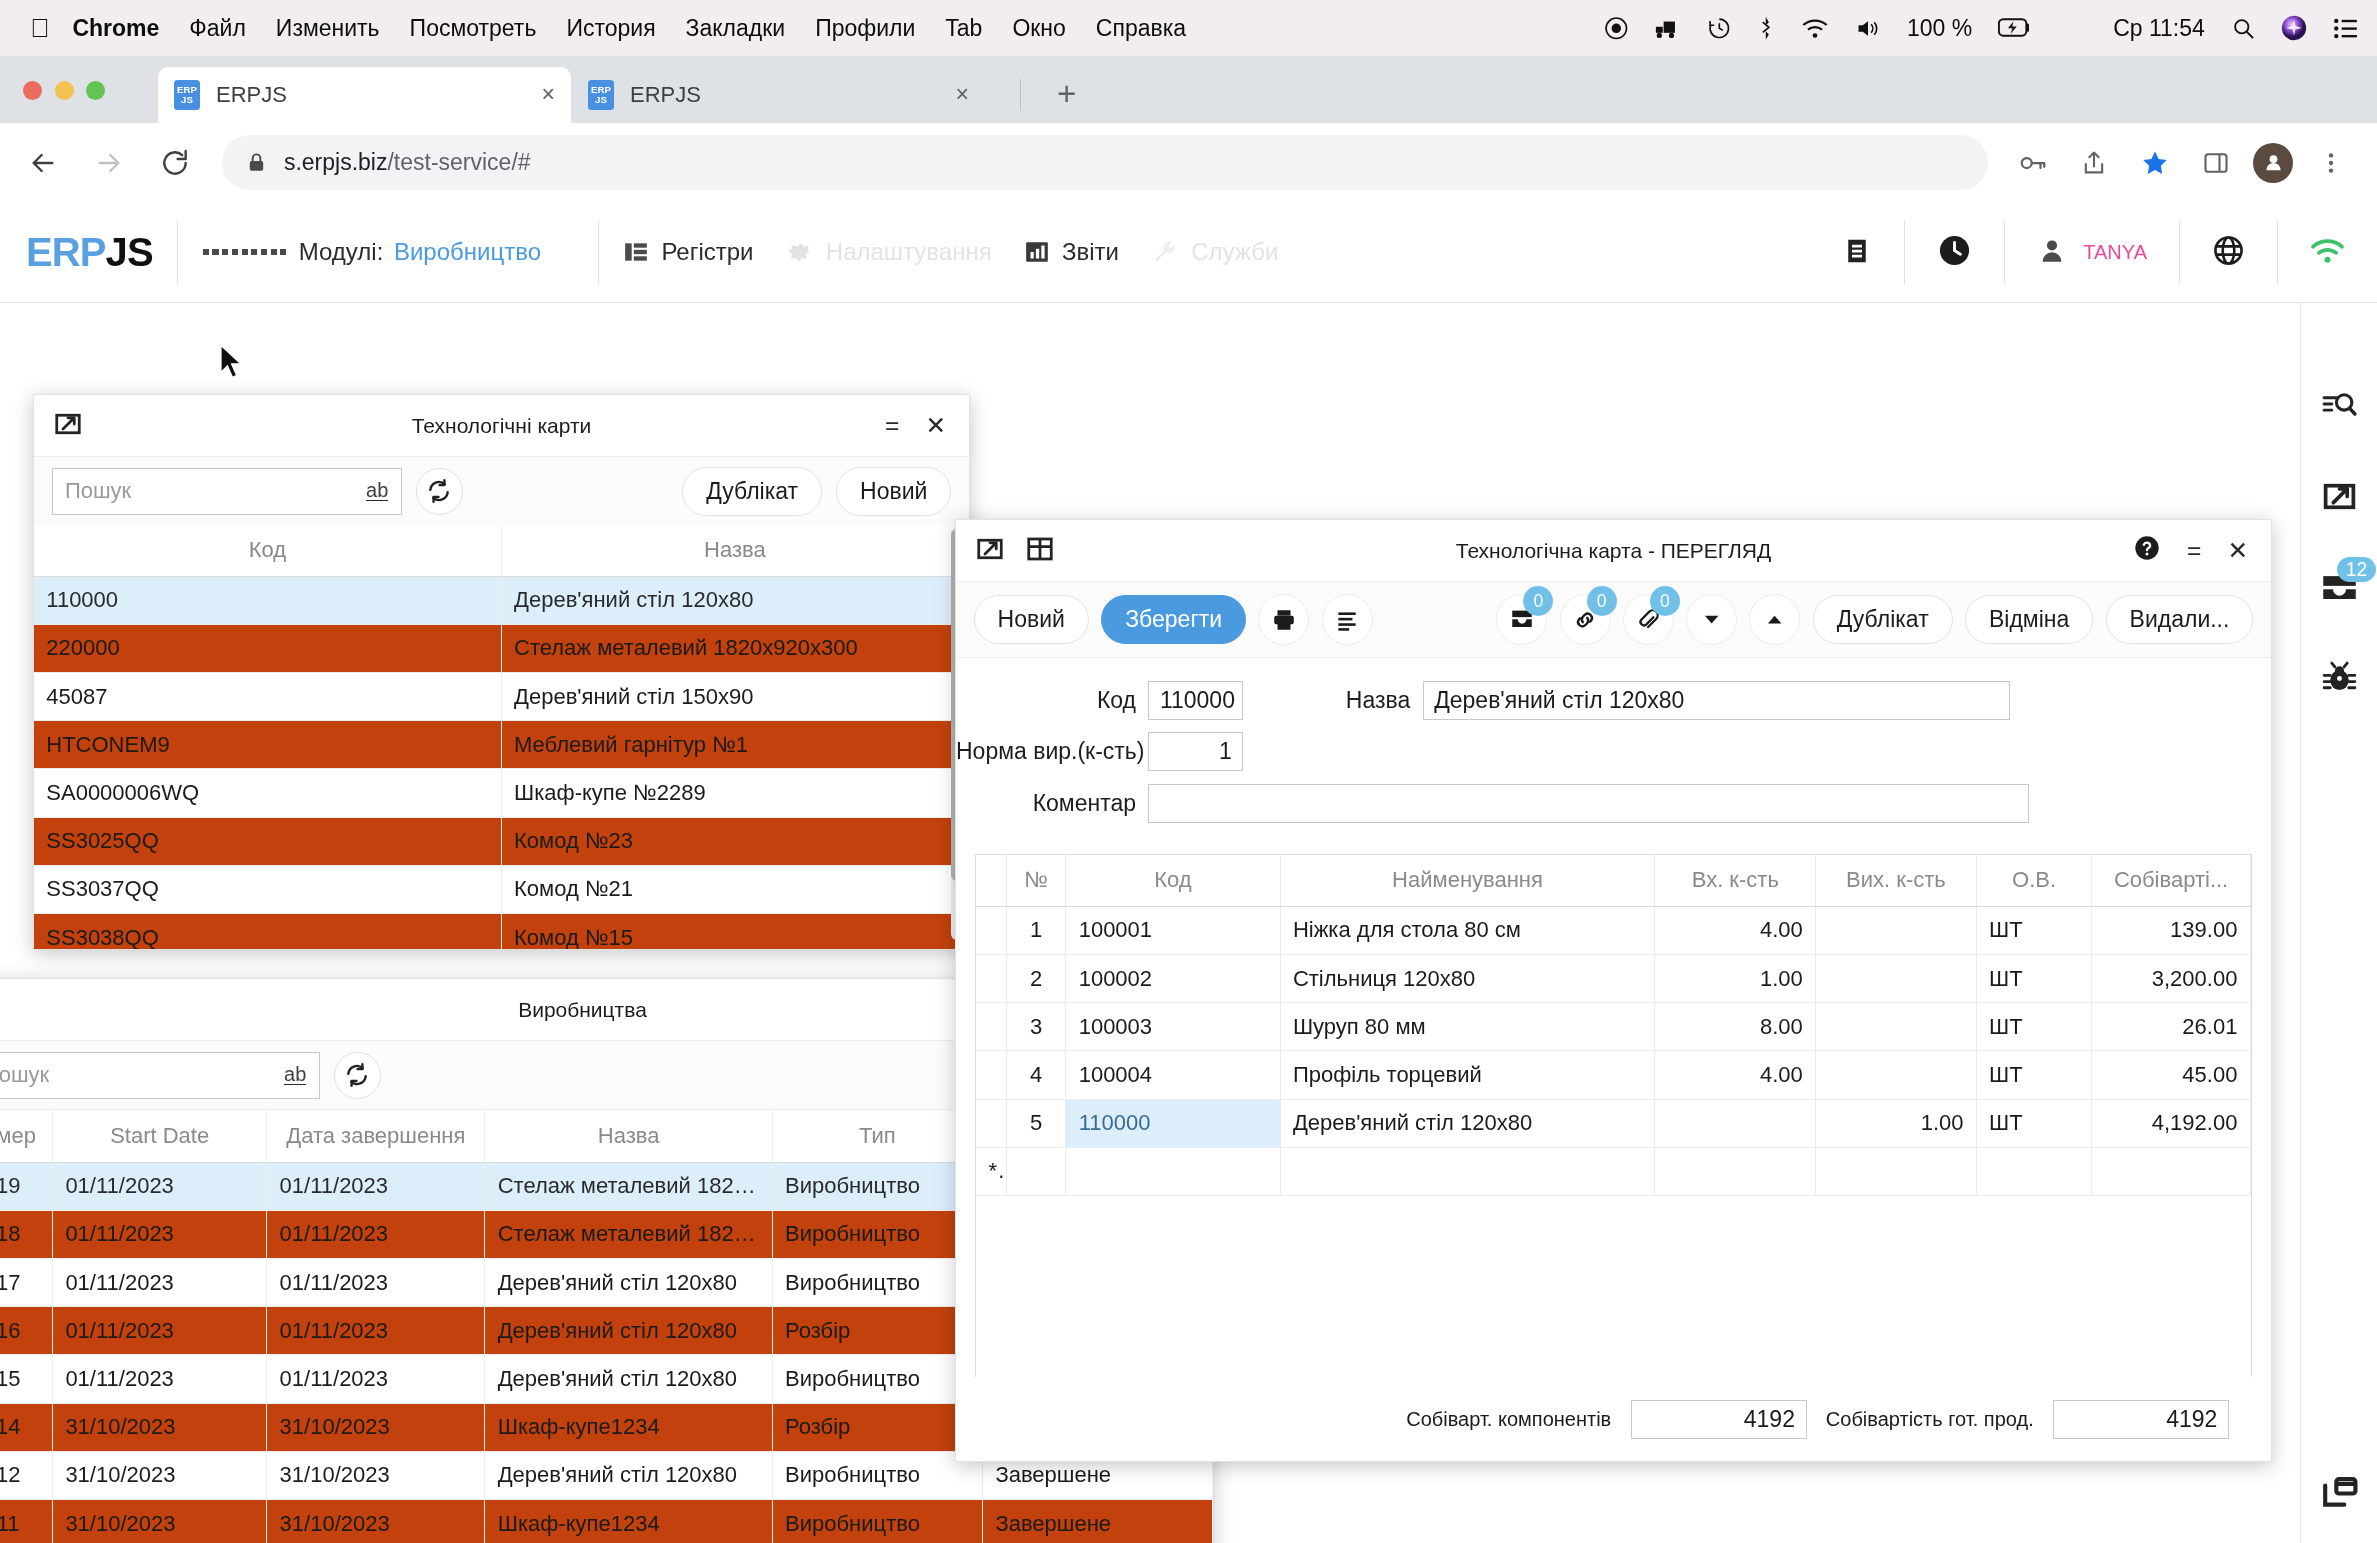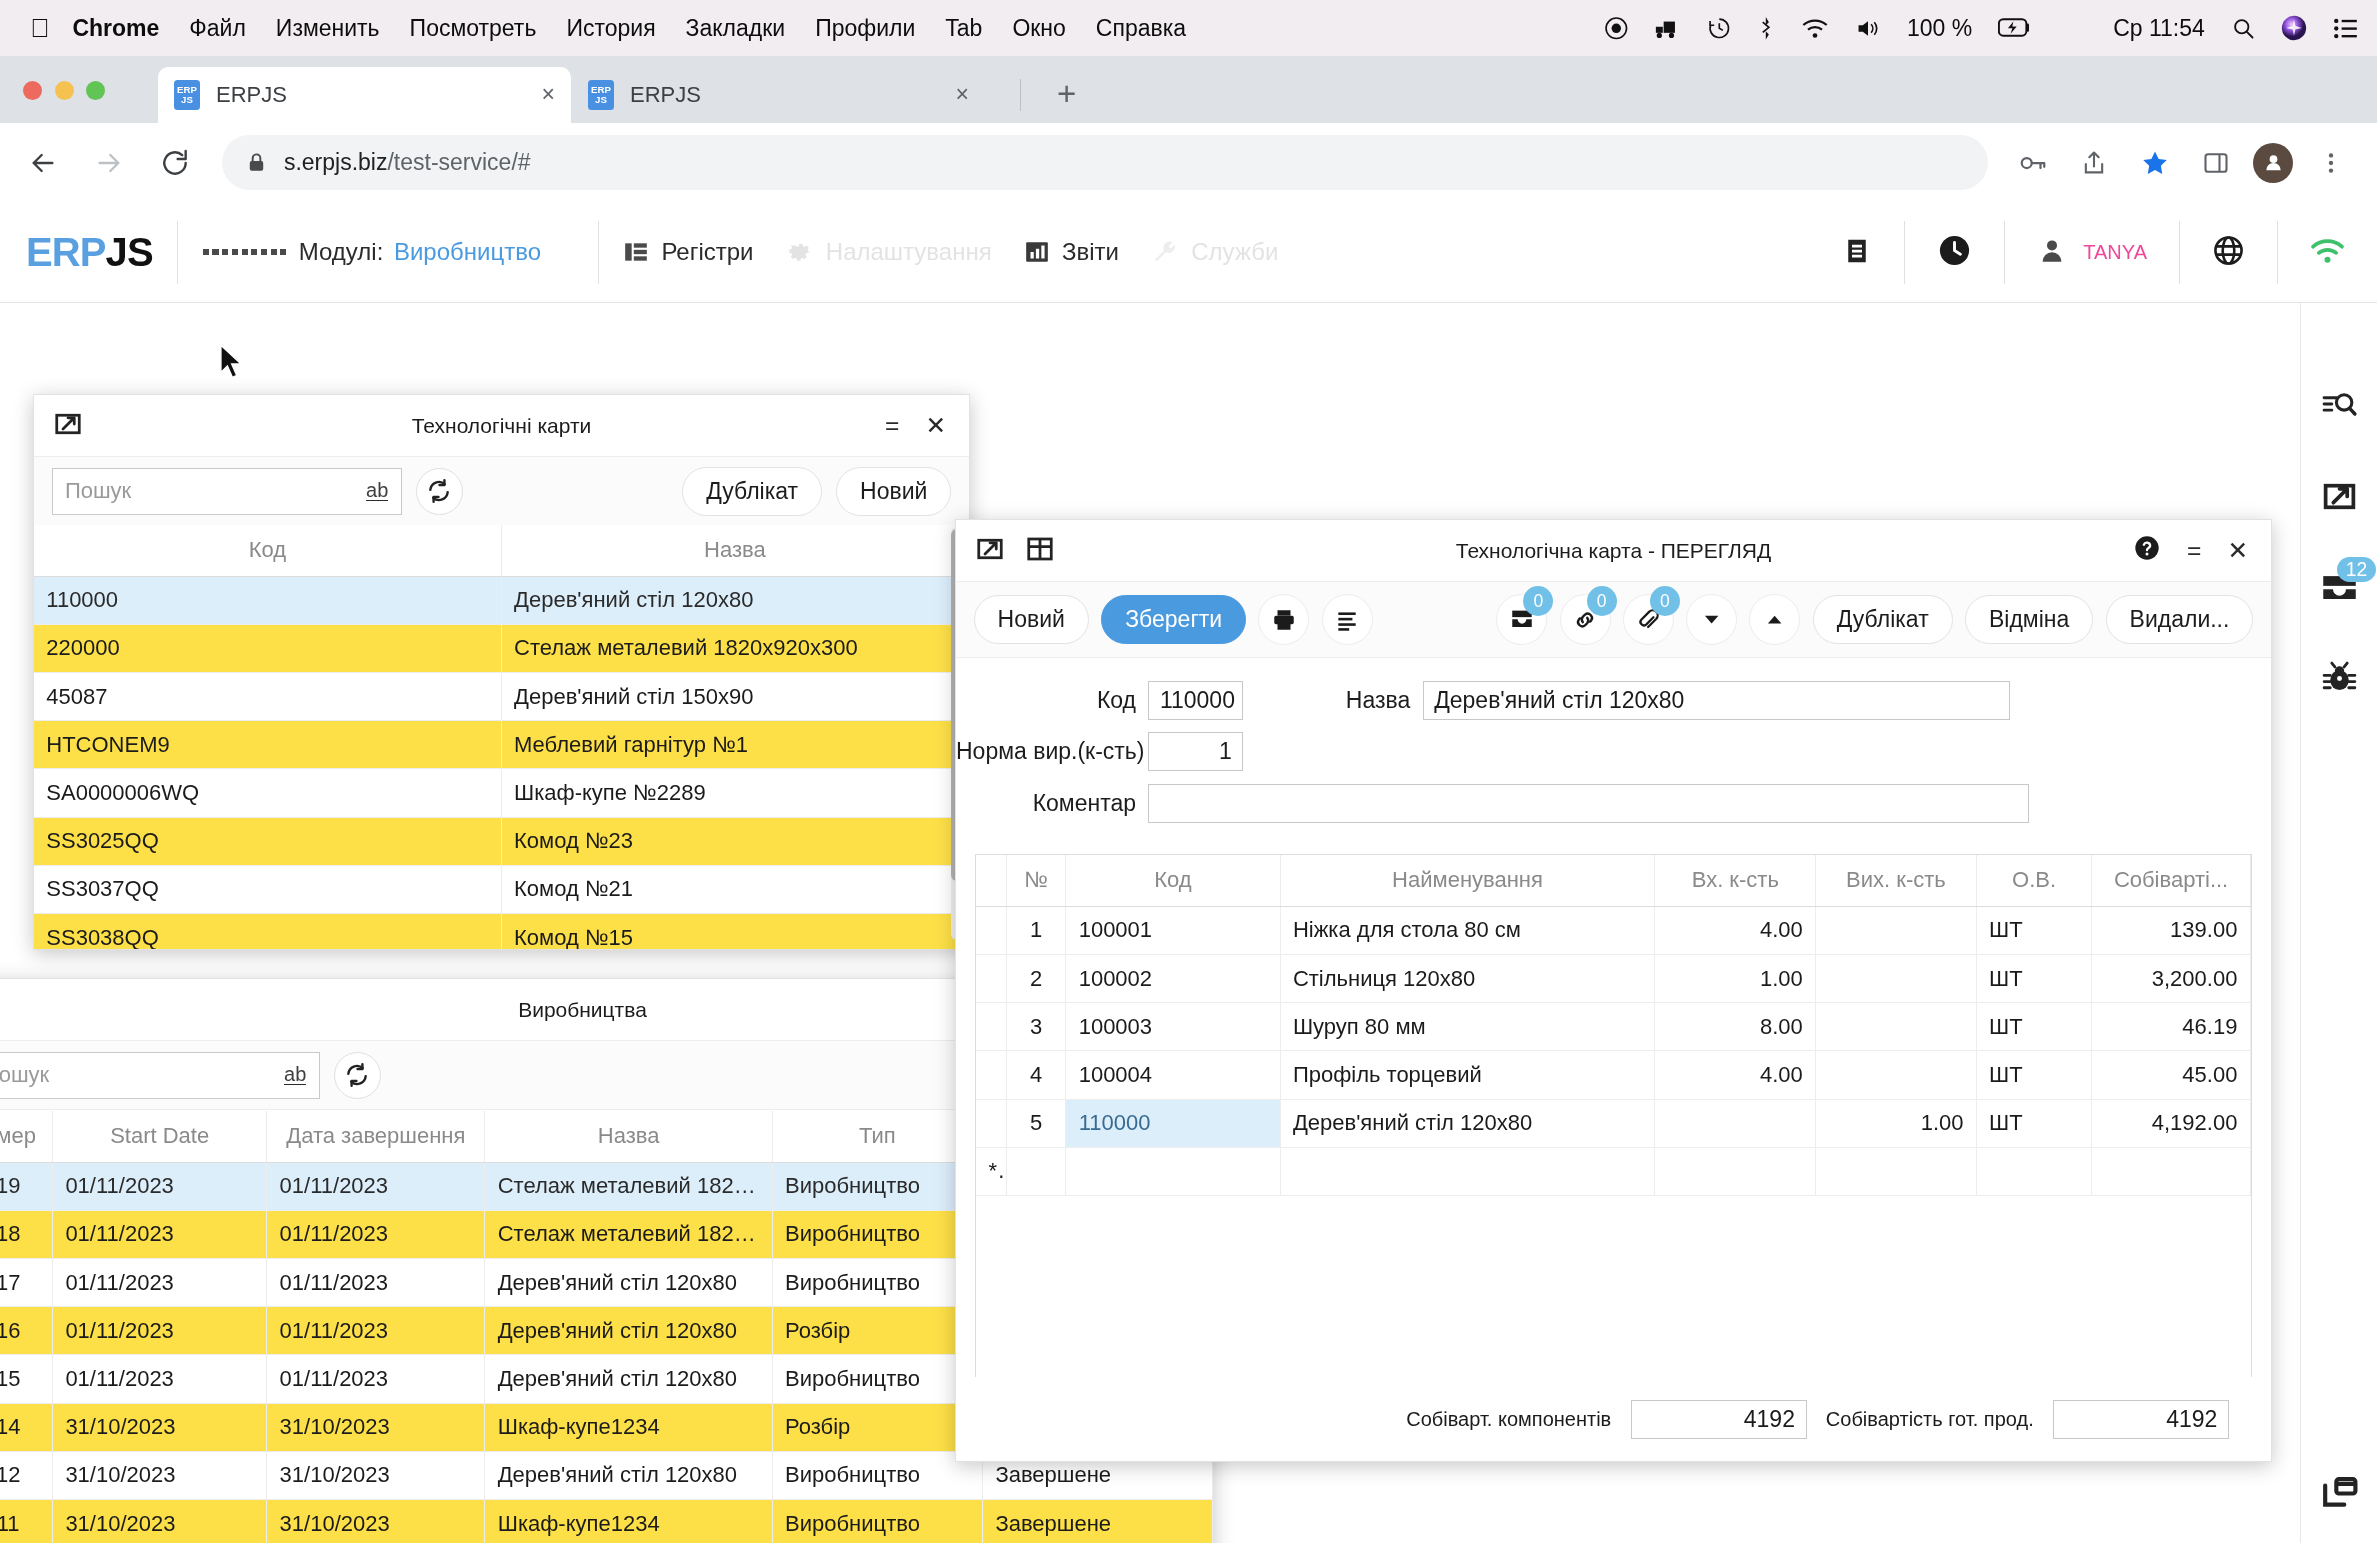--- a/index.html
+++ b/index.html
@@ -154,21 +154,21 @@
     font-weight: normal; font-size: 22px; color: #8a8a8a; text-align: center;
     padding: 12.3px 8.8px; background: #fff; border-right: 0.9px solid #ececec;
     border-bottom: 0.9px solid #dcdcdc; white-space: nowrap;
     overflow: hidden; text-overflow: ellipsis;
   }
   .gtable td {
     font-size: 22px; color: #1b1b1b; padding: 10.6px 12.3px;
     border-bottom: 0.9px solid #ededed; border-right: 0.9px solid #ededed;
     white-space: nowrap; overflow: hidden; text-overflow: ellipsis;
   }
-  .gtable tr.alt td { background: #fde047; }
+  .gtable tr.alt td { background: #c2410c; }
   .gtable tr.sel td { background: #ddeefb; color: #2a2a2a; }
   .num { text-align: right; }
   .ctr { text-align: center; }
 
   
   #win-tk { top: 394px; left: 33px; width: 937px; height: 556px; }
   #win-tk .body { position: absolute; top: 130px; left: 0; right: 0; bottom: 0; overflow: hidden; }
   #win-tk .vscroll {
     position: absolute; top: 132px; right: 6.2px; width: 12.3px; height: 413px;
     background: #f1f1f1; border-radius: 7px;
@@ -902,21 +902,21 @@
             <td class="num">3,200.00</td>
           </tr>
           <tr>
             <td></td>
             <td class="ctr">3</td>
             <td>100003</td>
             <td>Шуруп 80 мм</td>
             <td class="num">8.00</td>
             <td class="num"></td>
             <td>ШТ</td>
-            <td class="num">46.19</td>
+            <td class="num">26.01</td>
           </tr>
           <tr>
             <td></td>
             <td class="ctr">4</td>
             <td>100004</td>
             <td>Профіль торцевий</td>
             <td class="num">4.00</td>
             <td class="num"></td>
             <td>ШТ</td>
             <td class="num">45.00</td>

